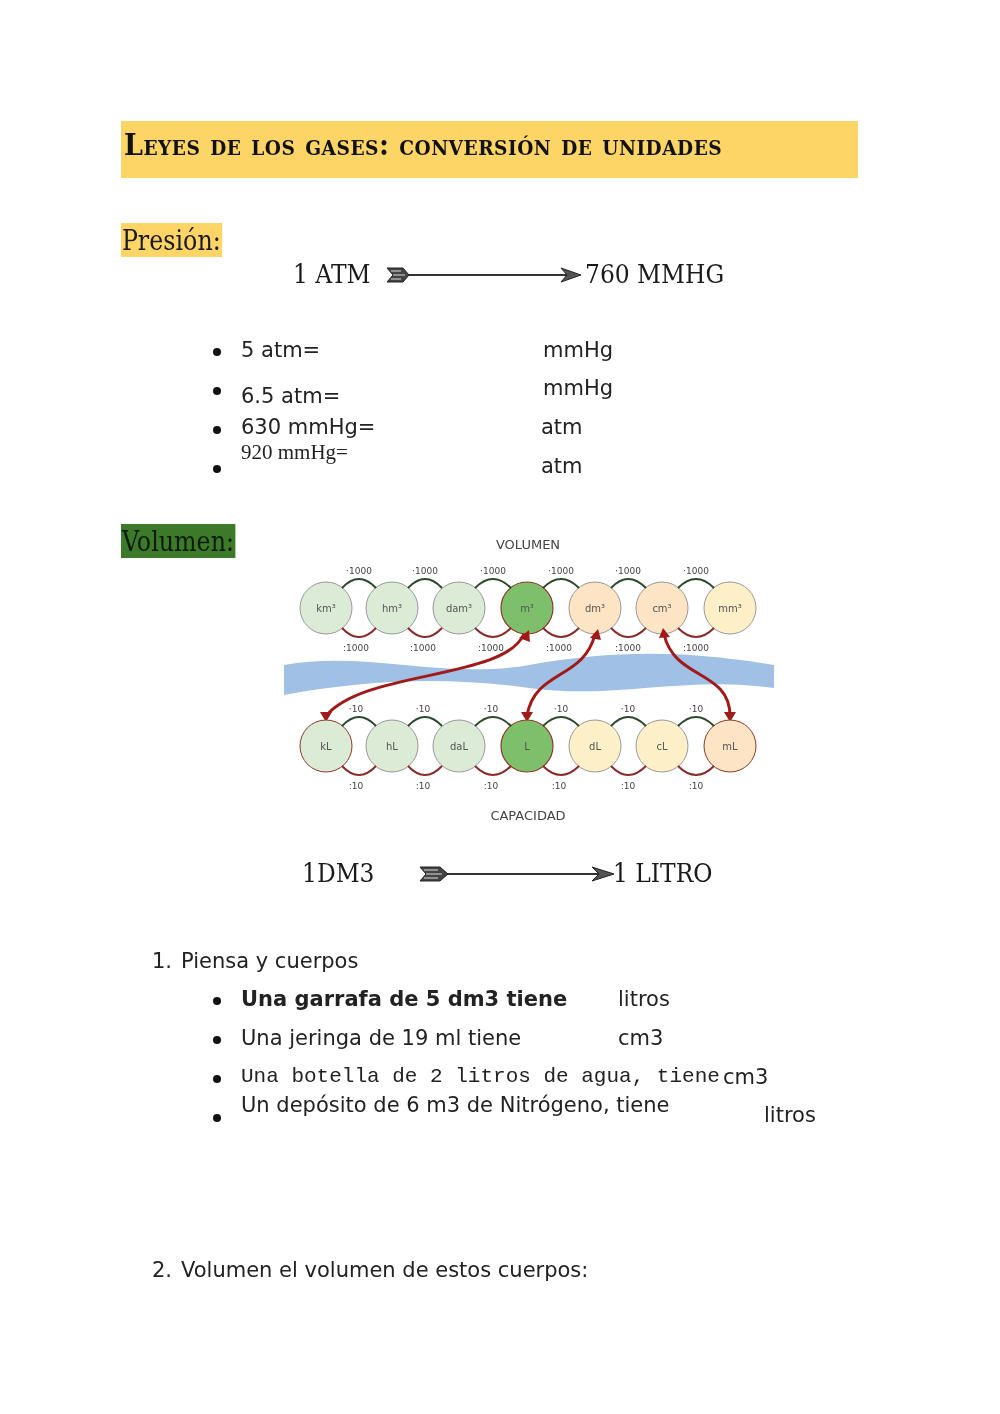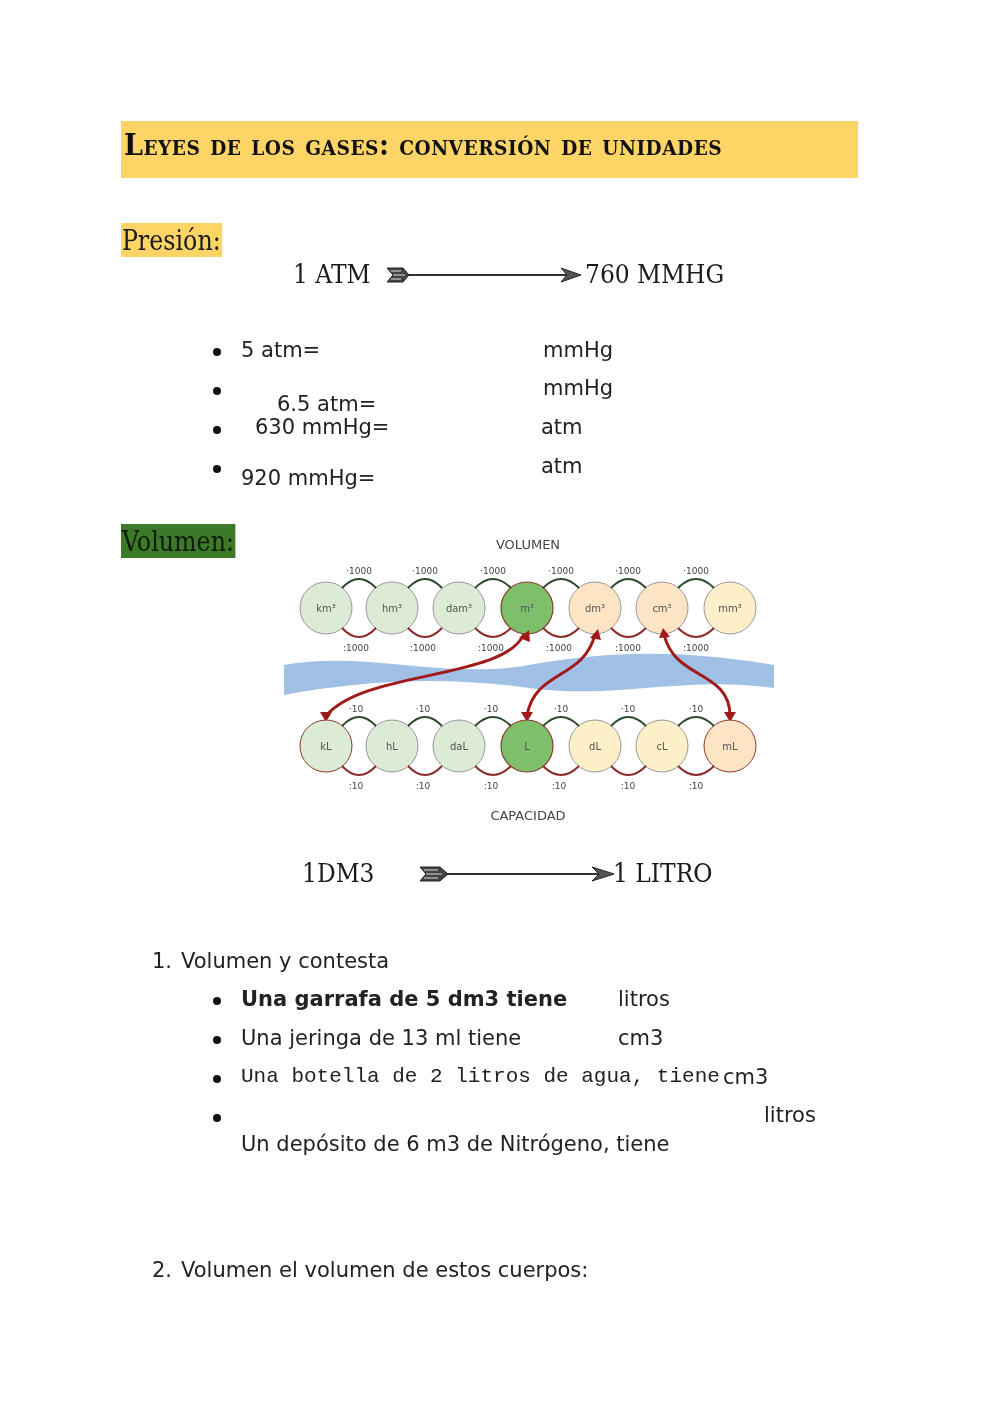--- a/index.html
+++ b/index.html
@@ -34,29 +34,29 @@
   <path d="M176 4 L196 11 L176 18 L182 11 Z" fill="#555" stroke="#222" stroke-width="1"></path>
 </svg>
 <div class="abs conv-text" style="left:585px; top:259px;">760 MMHG</div>
 
 <div>
   <div class="bullet" style="left:213px; top:348px;"></div>
   <div class="abs item" style="left:241px; top:338px;text-align:center;">5 atm=</div>
   <div class="abs item" style="left:543px; top:338px;">mmHg</div>
 
   <div class="bullet" style="left:213px; top:387px;"></div>
-  <div class="abs item" style="left:241px; top:392px;margin-left:36px;">6.5 atm=</div>
+  <div class="abs item" style="left:241px; top:384px;">6.5 atm=</div>
   <div class="abs item" style="left:543px; top:376px;">mmHg</div>
 
   <div class="bullet" style="left:213px; top:426px;"></div>
-  <div class="abs item" style="left:255px; top:415px;">630 mmHg=</div>
+  <div class="abs item" style="left:241px; top:415px;">630 mmHg=</div>
   <div class="abs item" style="left:541px; top:415px;">atm</div>
 
   <div class="bullet" style="left:213px; top:465px;"></div>
-  <div class="abs item" style="left:241px; top:466px;">920 mmHg=</div>
+  <div class="abs item" style="left:241px; top:440px;font-family:Liberation Serif, serif;">920 mmHg=</div>
   <div class="abs item" style="left:541px; top:454px;">atm</div>
 </div>
 
 <div class="abs section-head volumen-head">Volumen:</div>
 
 <svg class="abs diagram" viewBox="0 0 490 300">
   <text x="244" y="19" text-anchor="middle" font-family="DejaVu Sans, sans-serif" font-size="13" fill="#444">VOLUMEN</text>
 
   <path d="M0 135 C 80 120, 160 150, 245 135 S 400 120, 490 135 L 490 158 C 400 145, 330 170, 245 158 S 80 150, 0 165 Z" fill="#8fb5e0" opacity="0.85"></path>
 
@@ -174,34 +174,34 @@
 <div class="abs conv-text" style="left:302px; top:858px;">1DM3</div>
 <svg class="arrow" style="left:418px; top:863px;" width="200" height="22">
   <line x1="24" y1="11" x2="192" y2="11" stroke="#333" stroke-width="1.8"></line>
   <path d="M2 4 L22 4 L30 11 L22 18 L2 18 L8 11 Z" fill="#444" stroke="#222" stroke-width="1"></path>
   <path d="M6 7 L20 7 M6 15 L20 15 M8 11 L24 11" stroke="#ddd" stroke-width="1"></path>
   <path d="M174 4 L196 11 L174 18 L181 11 Z" fill="#555" stroke="#222" stroke-width="1"></path>
 </svg>
 <div class="abs conv-text" style="left:613px; top:858px;">1 LITRO</div>
 
 <div class="abs item" style="left:152px; top:949px;">1.</div>
-<div class="abs item" style="left:181px; top:949px;">Volumen y contesta</div>
+<div class="abs item" style="left:181px; top:949px;">Piensa y cuerpos</div>
 
 <div>
   <div class="bullet" style="left:213px; top:997px;"></div>
   <div class="abs item" style="left:241px; top:987px;font-weight:bold;">Una garrafa de 5 dm3 tiene</div>
   <div class="abs item" style="left:618px; top:987px;">litros</div>
 
   <div class="bullet" style="left:213px; top:1036px;"></div>
-  <div class="abs item" style="left:241px; top:1026px;">Una jeringa de 13 ml tiene</div>
+  <div class="abs item" style="left:241px; top:1026px;">Una jeringa de 19 ml tiene</div>
   <div class="abs item" style="left:618px; top:1026px;">cm3</div>
 
   <div class="bullet" style="left:213px; top:1075px;"></div>
   <div class="abs item" style="left:241px; top:1065px;font-family:Liberation Mono, monospace;">Una botella de 2 litros de agua, tiene</div>
   <div class="abs item" style="left:723px; top:1065px;">cm3</div>
 
   <div class="bullet" style="left:213px; top:1114px;"></div>
-  <div class="abs item" style="left:241px; top:1132px;">Un depósito de 6 m3 de Nitrógeno, tiene</div>
+  <div class="abs item" style="left:241px; top:1093px;">Un depósito de 6 m3 de Nitrógeno, tiene</div>
   <div class="abs item" style="left:764px; top:1103px;">litros</div>
 </div>
 
 <div class="abs item" style="left:152px; top:1258px;">2.</div>
 <div class="abs item" style="left:181px; top:1258px;">Volumen el volumen de estos cuerpos:</div>
 
 </body></html>

